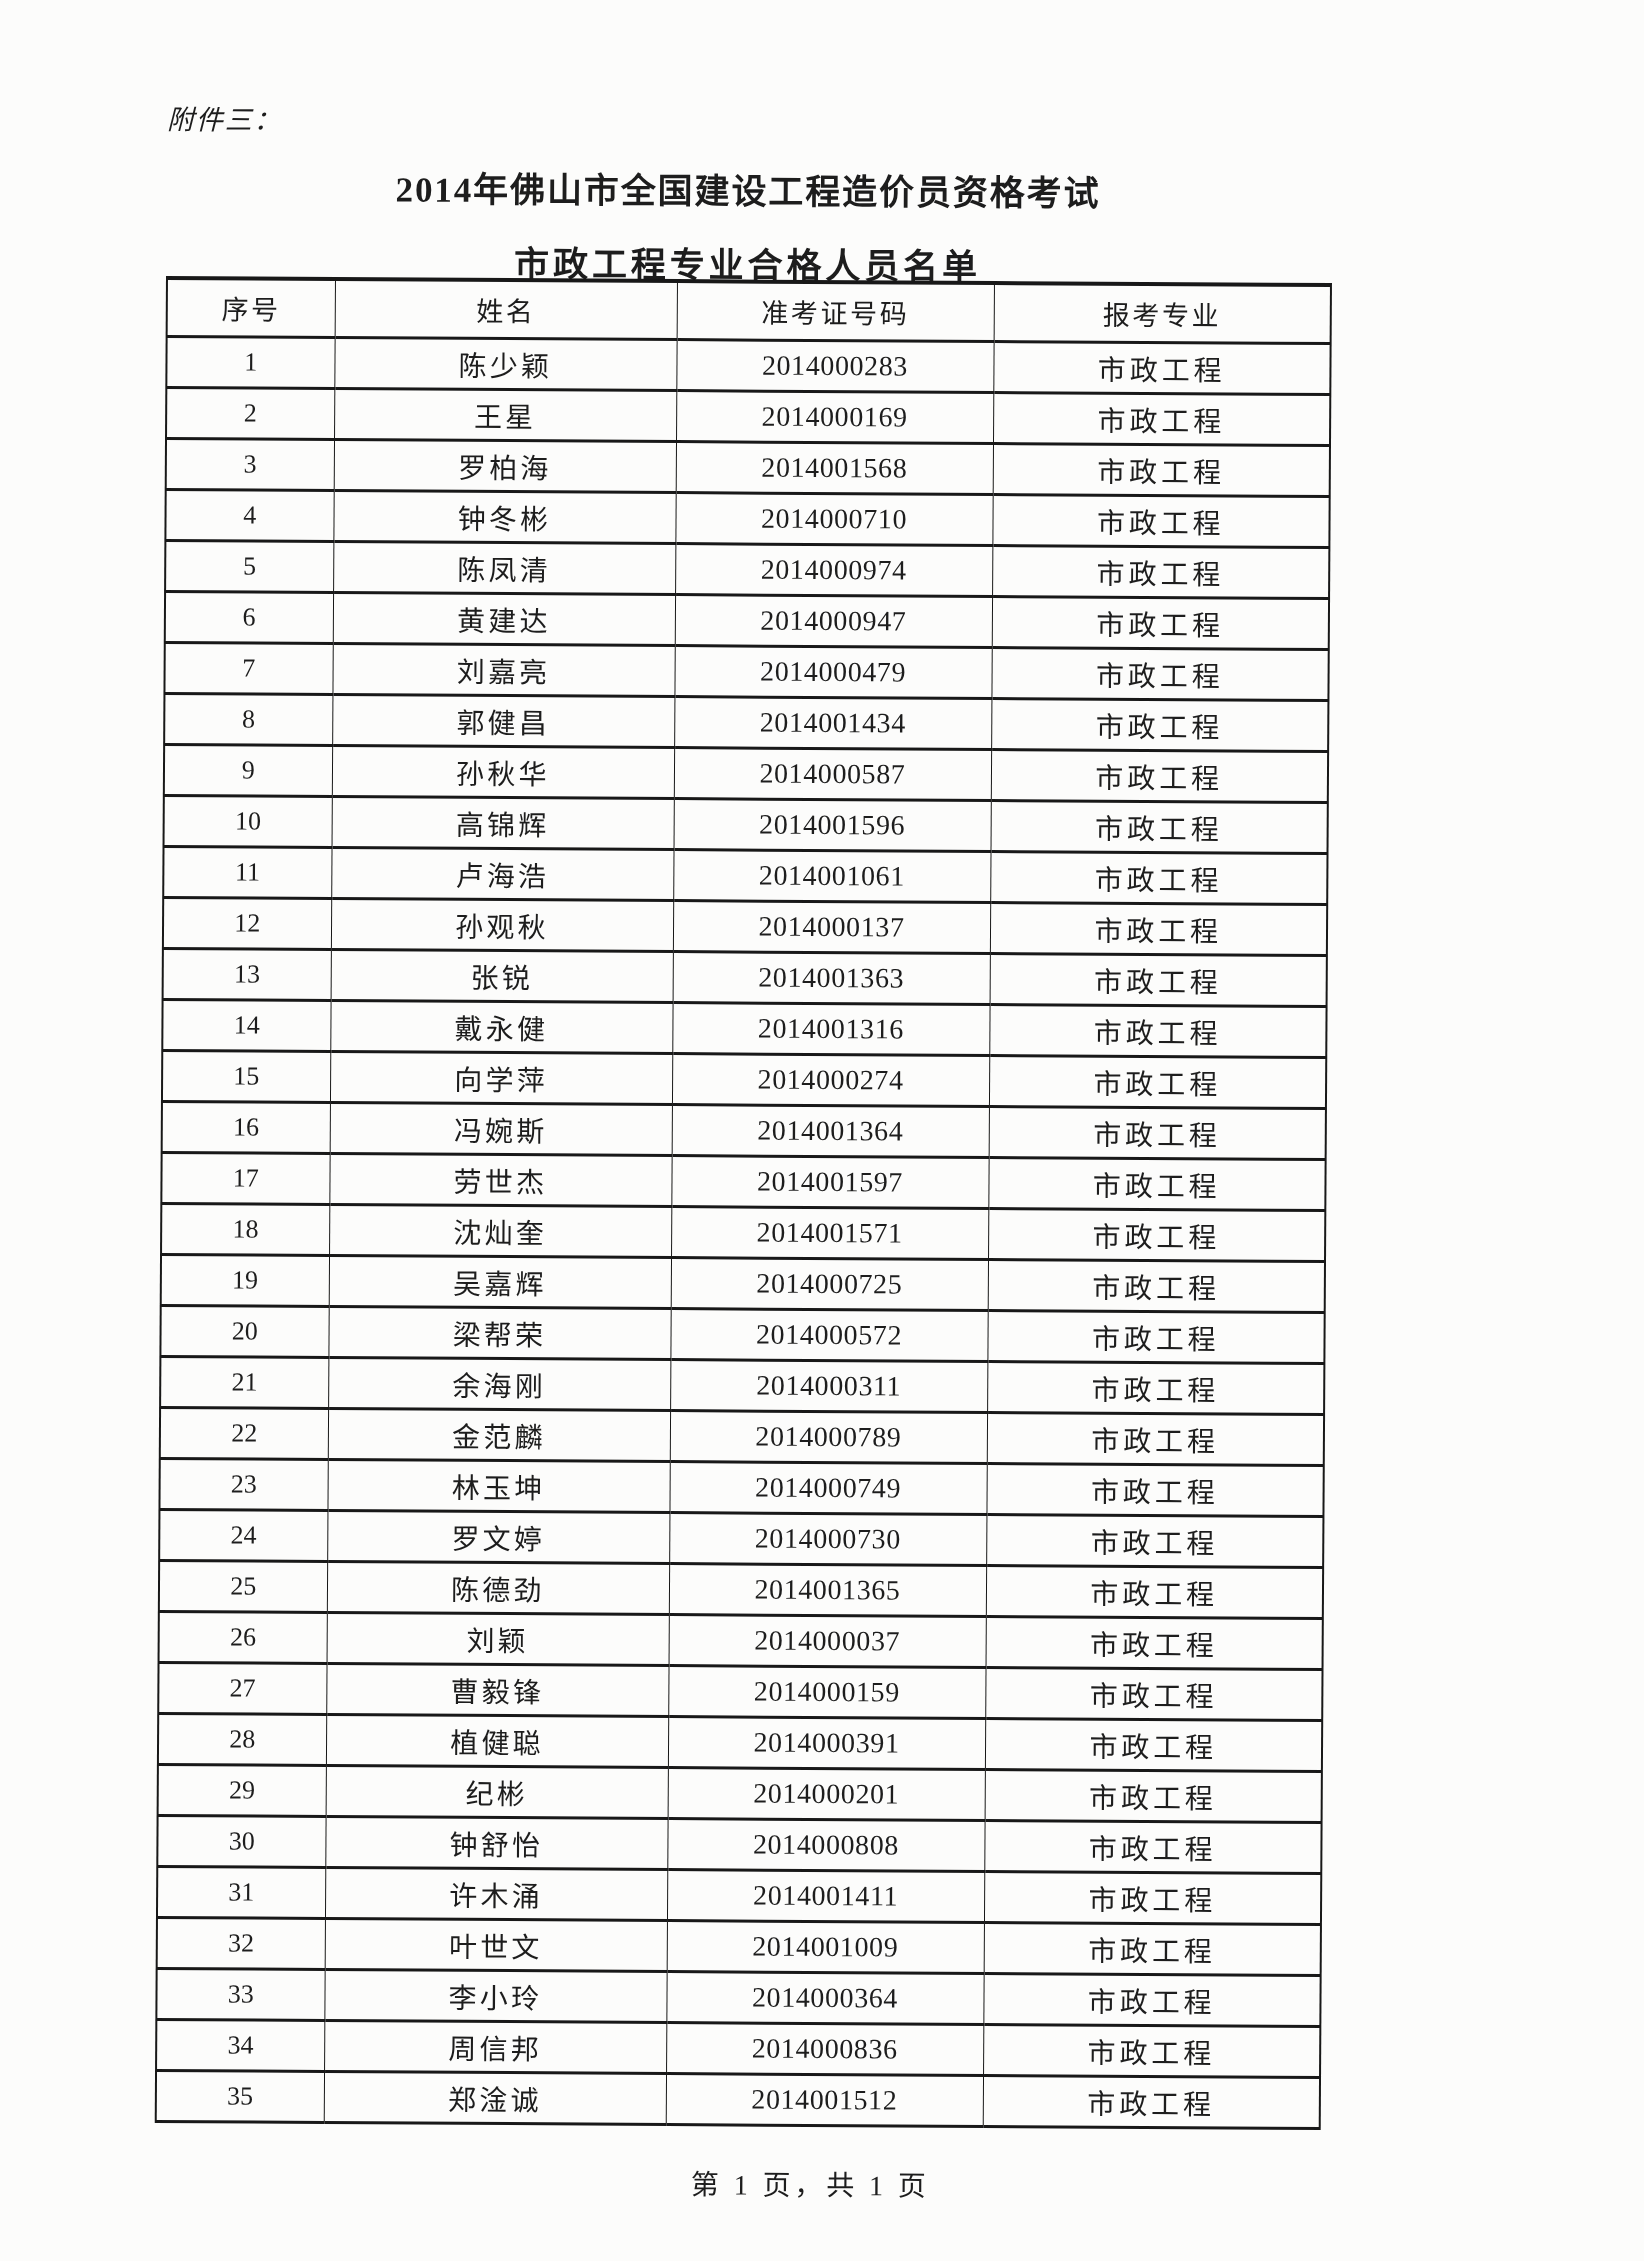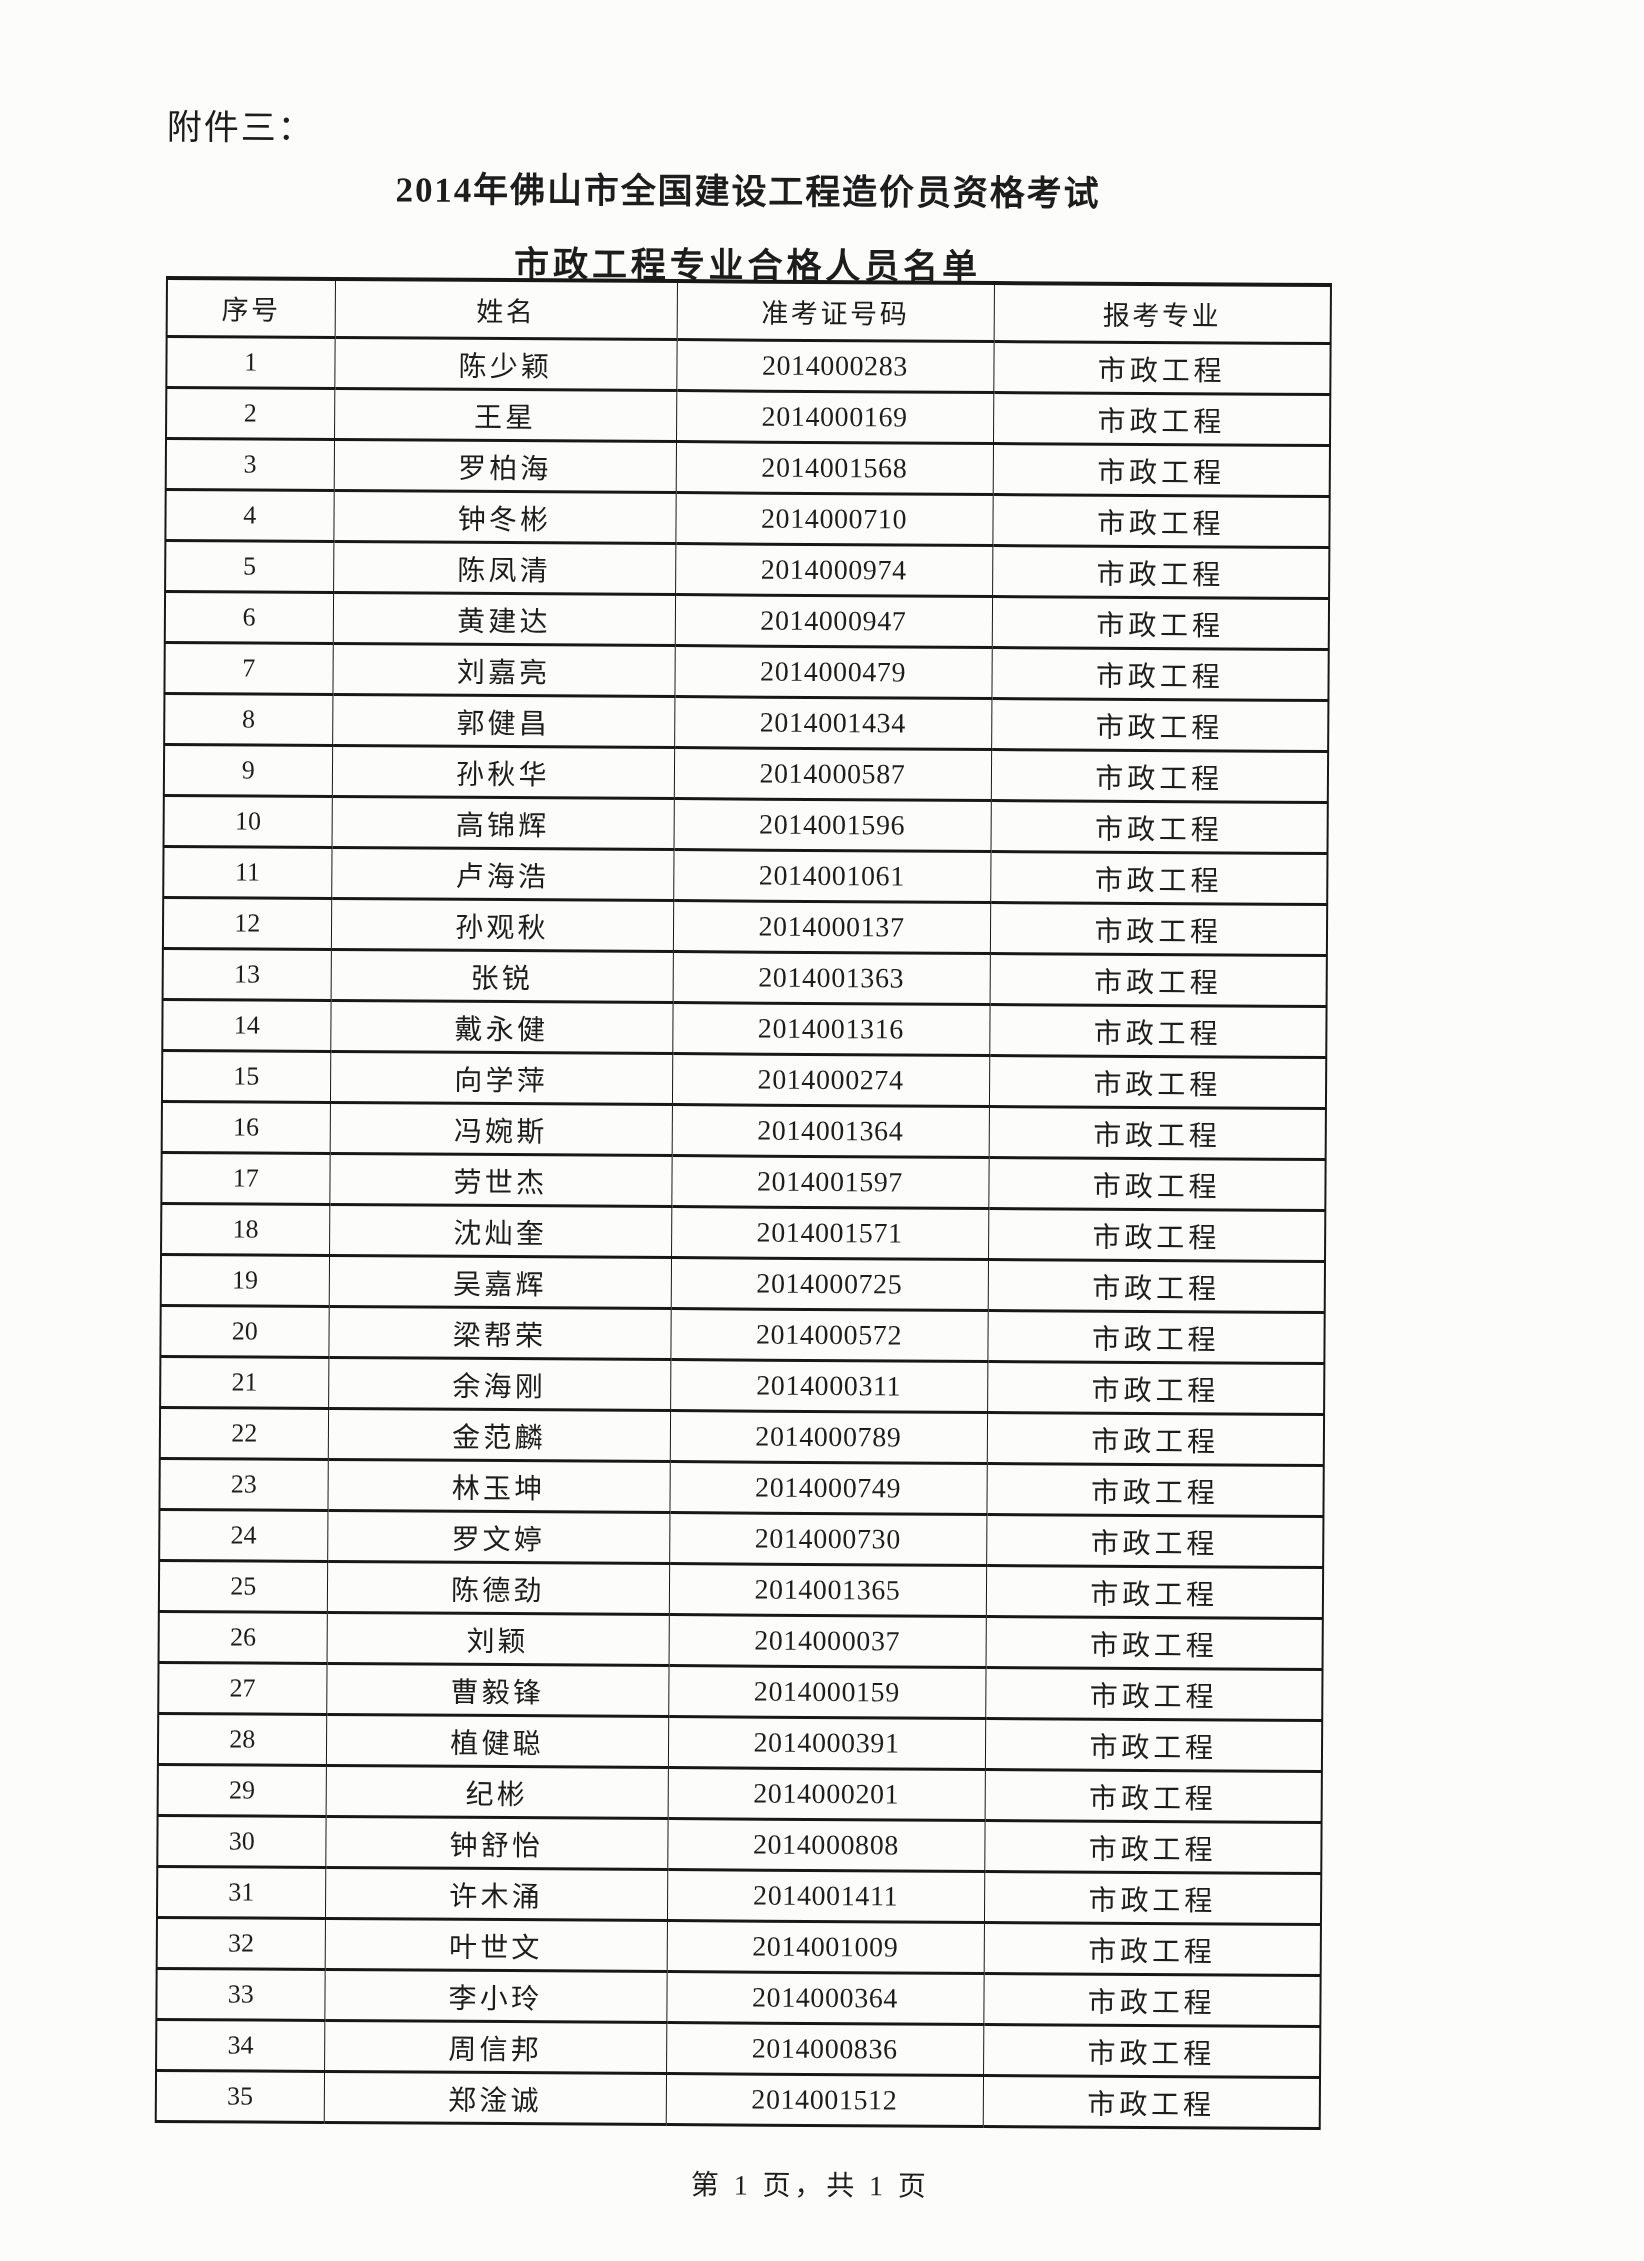--- a/index.html
+++ b/index.html
@@ -21,22 +21,23 @@
   .scan {
     position: absolute;
     inset: 0;
     transform: rotate(0.35deg);
     transform-origin: 168px 277px;
   }
   .attachment {
     position: absolute;
     left: 166px;
     top: 98px;
-    font-size: 35px;
+    font-size: 27px;
     letter-spacing: 1.9px;
+    font-style: italic;
   }
   .title-block {
     position: absolute;
     left: 166px;
     width: 1163px;
     text-align: center;
   }
   .title1 {
     top: 159px;
     font-size: 35px;

